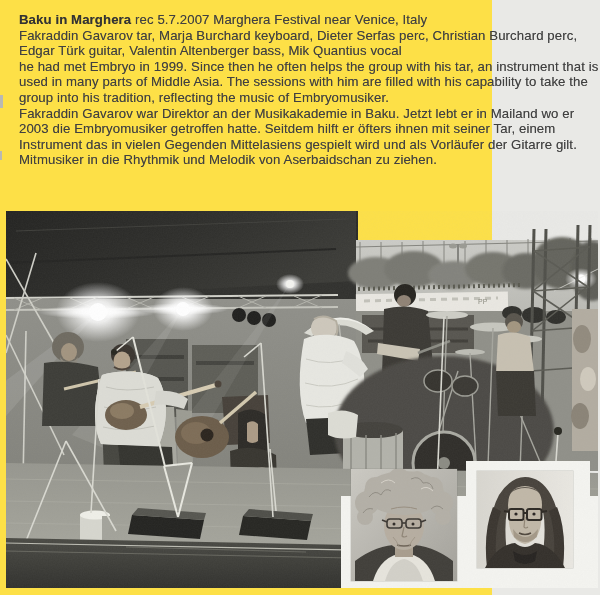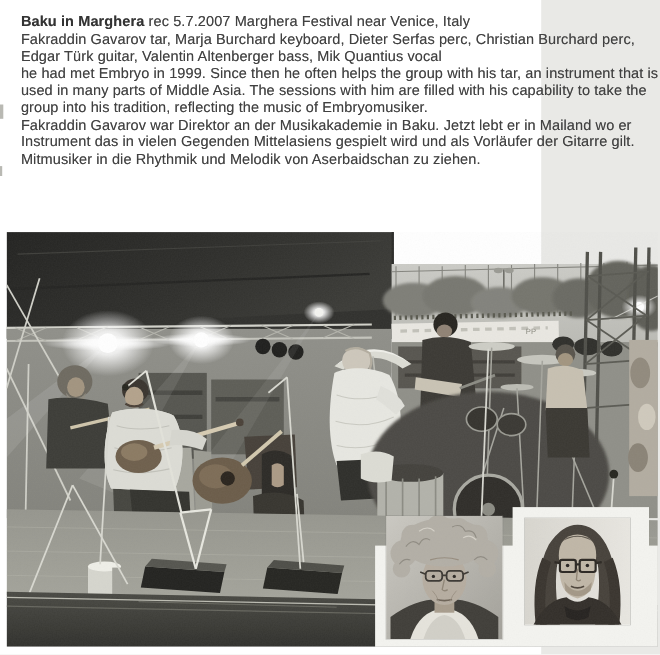--- a/index.html
+++ b/index.html
@@ -1,20 +1,20 @@
 <!DOCTYPE html>
 <html><head>
 <meta charset="utf-8">
 <title>Booklet page</title>
 <style>
   html,body{margin:0;padding:0;}
   body{width:600px;height:595px;overflow:hidden;background:#e9e9e6;}
   .page{
     position:relative;width:492px;height:595px;
-    background:#ffffff;
+    background:#fde047;
     font-family:"Liberation Sans", sans-serif;
     color:#3f3f3f;
   }
   .abs{position:absolute;}
   .intro{
     left:19px;top:12px;width:570px;
     font-size:13.2px;line-height:15.6px;
     letter-spacing:0.1px;
     color:#414141;
     text-shadow:0 0 0.5px rgba(70,70,70,0.55);
@@ -38,20 +38,21 @@
 <div class="page">
 
   <div class="abs intro">
     <div class="line"><b>Baku in Marghera</b><span> rec 5.7.2007 Marghera Festival near Venice, Italy</span></div>
     <div class="line">Fakraddin Gavarov tar, Marja Burchard keyboard, Dieter Serfas perc, Christian Burchard perc,</div>
     <div class="line">Edgar Türk guitar, Valentin Altenberger bass, Mik Quantius vocal</div>
     <div class="line">he had met Embryo in 1999. Since then he often helps the group with his tar, an instrument that is</div>
     <div class="line">used in many parts of Middle Asia. The sessions with him are filled with his capability to take the</div>
     <div class="line">group into his tradition, reflecting the music of Embryomusiker.</div>
     <div class="line">Fakraddin Gavarov war Direktor an der Musikakademie in Baku. Jetzt lebt er in Mailand wo er</div>
+    <div class="line">2003 die Embryomusiker getroffen hatte. Seitdem hilft er öfters ihnen mit seiner Tar, einem</div>
     <div class="line">Instrument das in vielen Gegenden Mittelasiens gespielt wird und als Vorläufer der Gitarre gilt.</div>
     <div class="line">Mitmusiker in die Rhythmik und Melodik von Aserbaidschan zu ziehen.</div>
   </div>
 
   <div class="abs scan-mark" style="left:0;top:95px;width:3px;height:13px;"></div>
   <div class="abs scan-mark" style="left:0;top:151px;width:2px;height:9px;"></div>
 
   <div class="abs photo-wrap">
     <svg width="592" height="377" viewBox="0 0 592 377">
       <defs>

